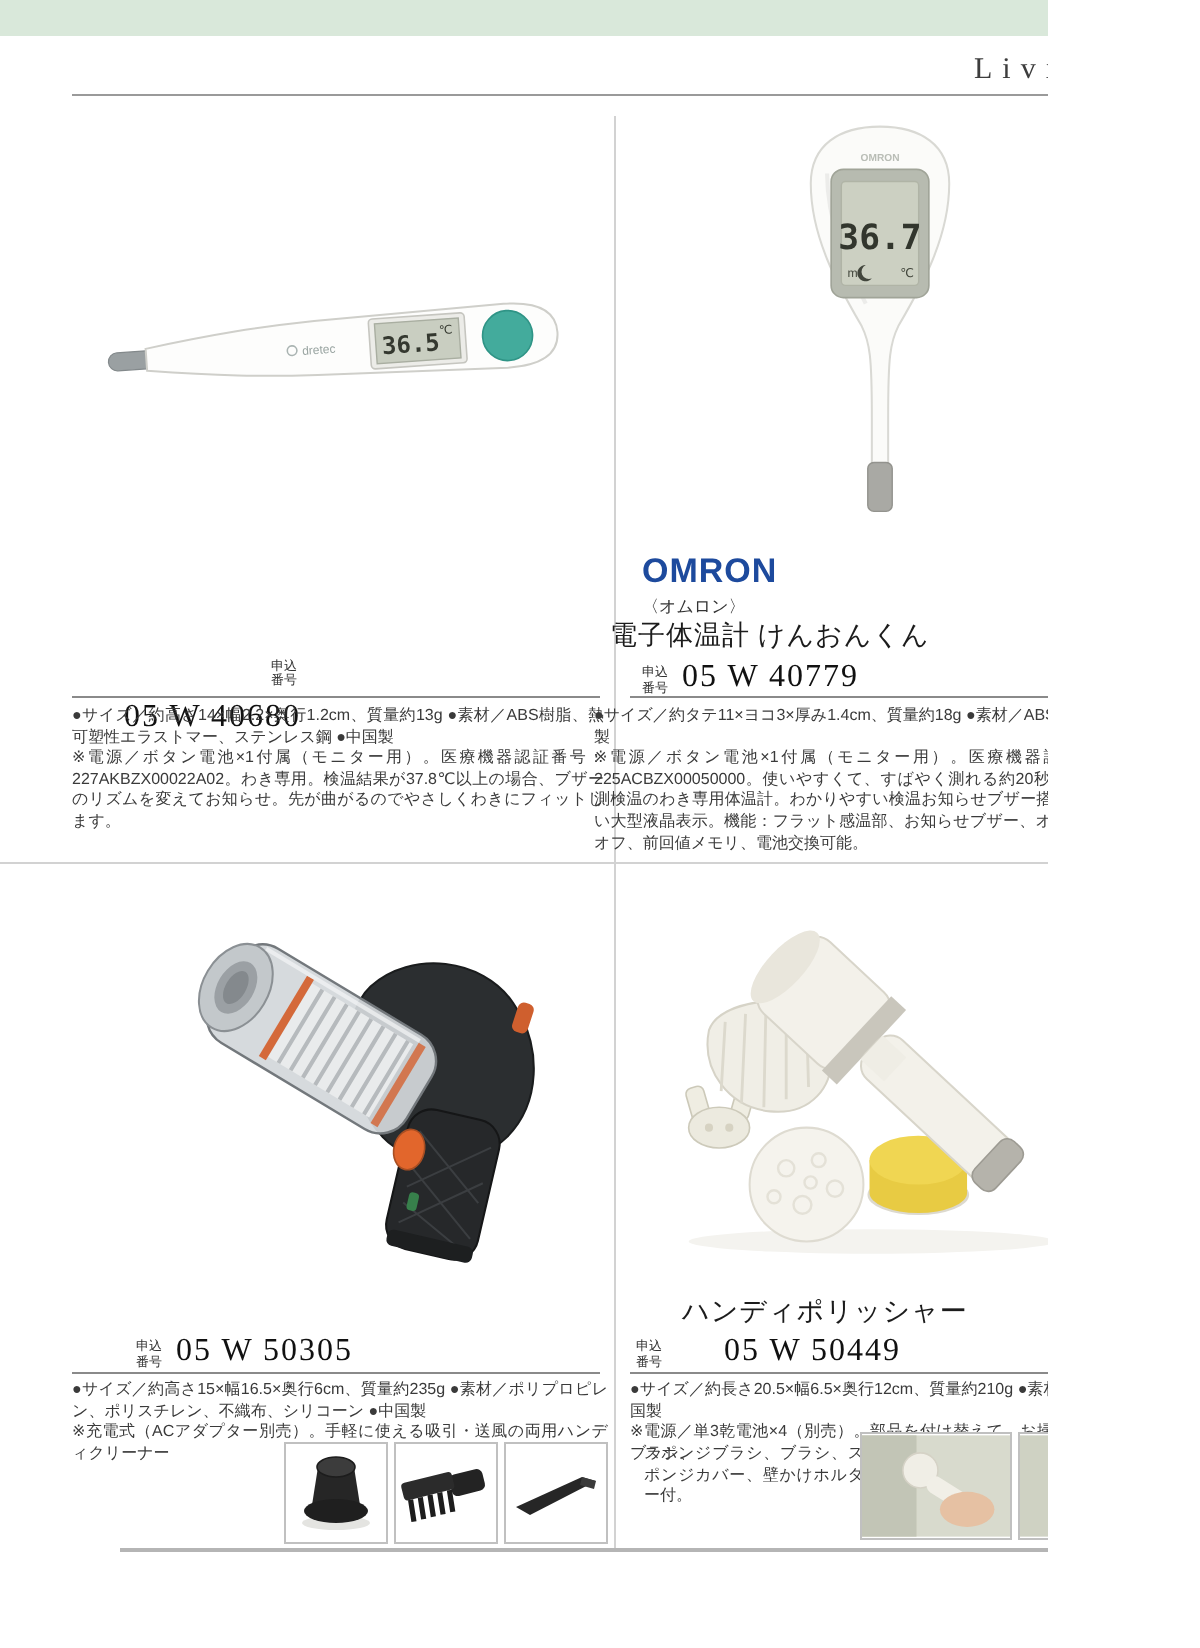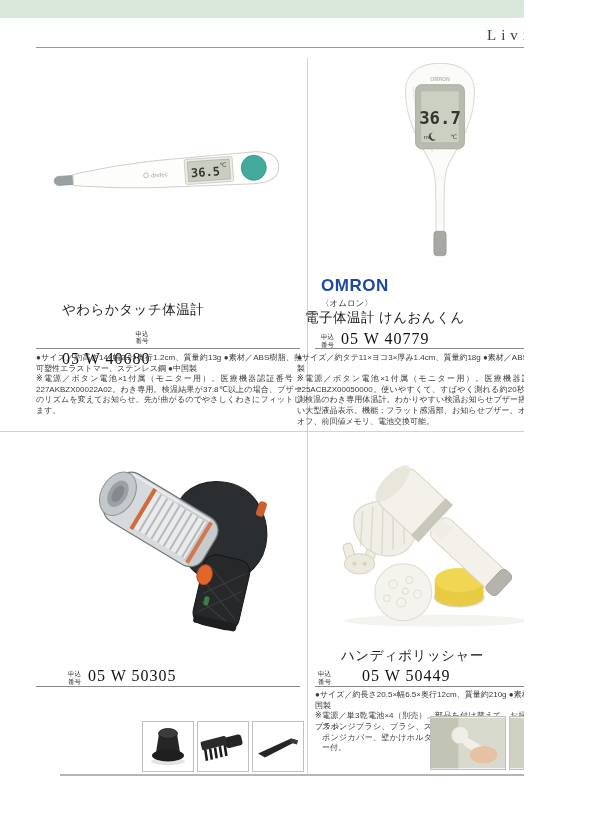--- a/index.html
+++ b/index.html
@@ -67,21 +67,20 @@
       <path d="M25,36 C60,31 82,29 110,28 L205,26 C223,26 231,32 231,42 C231,52 223,58 205,58 L110,55 C82,54 60,52 25,47 Z" fill="#fdfdfc" stroke="#cfcfca" stroke-width="1"></path>
       <circle cx="98" cy="42" r="2.4" fill="none" stroke="#aab4b2" stroke-width="0.8"></circle>
       <text x="103" y="44.5" font-size="6" fill="#9aa5a2">dretec</text>
       <rect x="137" y="29" width="48" height="25" rx="2" fill="#ecece8" stroke="#c6c6c0" stroke-width="0.8"></rect>
       <rect x="140" y="31.5" width="42" height="20" fill="#c9cec1" stroke="#a9aea1" stroke-width="0.7"></rect>
       <text x="143" y="47" font-size="12" font-weight="bold" fill="#34382f" font-family="'DejaVu Sans Mono',monospace">36.5</text>
       <text x="172" y="39" font-size="6" fill="#34382f">℃</text>
       <circle cx="206" cy="42" r="12.5" fill="#43ab9c" stroke="#2f9486" stroke-width="0.8"></circle>
     </g>
   </svg>
-  <div class="abs ptitle" style="left:62px;top:301px;">やわらかタッチ体温計</div>
   <div class="abs orderrow" style="left:62px;top:330px;flex-direction:column;">
     <span class="orderlabel">申込番号</span>
     <span class="orderno">05 W 40680</span>
   </div>
   <div class="abs rule" style="left:36px;top:348px;width:264px;"></div>
   <div class="abs desc" style="left:36px;top:353px;width:266px;">●サイズ／約高さ14×幅2.2×奥行1.2cm、質量約13g ●素材／ABS樹脂、熱可塑性エラストマー、ステンレス鋼 ●中国製
 ※電源／ボタン電池×1付属（モニター用）。医療機器認証番号：227AKBZX00022A02。わき専用。検温結果が37.8℃以上の場合、ブザーのリズムを変えてお知らせ。先が曲がるのでやさしくわきにフィットします。</div>
 
   <svg class="abs" style="left:383px;top:58px;" width="114" height="204" viewBox="0 0 112 200">
     <path d="M56,5 C76,5 90,14 90,33 C90,60 76,84 65,103 C61,111 60,118 60,148 L60,172 L52,172 L52,148 C52,118 51,111 47,103 C36,84 22,60 22,33 C22,14 36,5 56,5 Z" fill="#fbfbf9" stroke="#d9d9d4" stroke-width="1"></path>
@@ -126,20 +125,22 @@
       <ellipse cx="1" cy="0" rx="9" ry="14" fill="#9ba0a4"></ellipse>
       <ellipse cx="1" cy="0" rx="5" ry="9" fill="#84898d"></ellipse>
       <path d="M4,-24 L92,-24" stroke="#f5f6f7" stroke-width="2" opacity="0.7"></path>
     </g>
   </svg>
   <div class="abs orderrow" style="left:68px;top:667px;">
     <span class="orderlabel">申込番号</span>
     <span class="orderno">05 W 50305</span>
   </div>
   <div class="abs rule" style="left:36px;top:686px;width:264px;"></div>
+  <div class="abs desc" style="left:36px;top:690px;width:268px;">●サイズ／約高さ15×幅16.5×奥行6cm、質量約235g ●素材／ポリプロピレン、ポリスチレン、不織布、シリコーン ●中国製
+※充電式（ACアダプター別売）。手軽に使える吸引・送風の両用ハンディクリーナー</div>
   <div class="abs thumbrow" style="left:142px;top:721px;">
     <div class="thumb">
       <svg width="50" height="49" viewBox="0 0 50 46">
         <ellipse cx="25" cy="38" rx="17" ry="3.5" fill="#e4e4e1"></ellipse>
         <path d="M16,10 L13,29 L37,29 L34,10 Z" fill="#262626"></path>
         <ellipse cx="25" cy="10" rx="9.5" ry="5" fill="#3c3c3c" stroke="#1c1c1c" stroke-width="0.8"></ellipse>
         <ellipse cx="25" cy="32" rx="16" ry="6" fill="#1f1f1f"></ellipse>
       </svg>
     </div>
     <div class="thumb">

